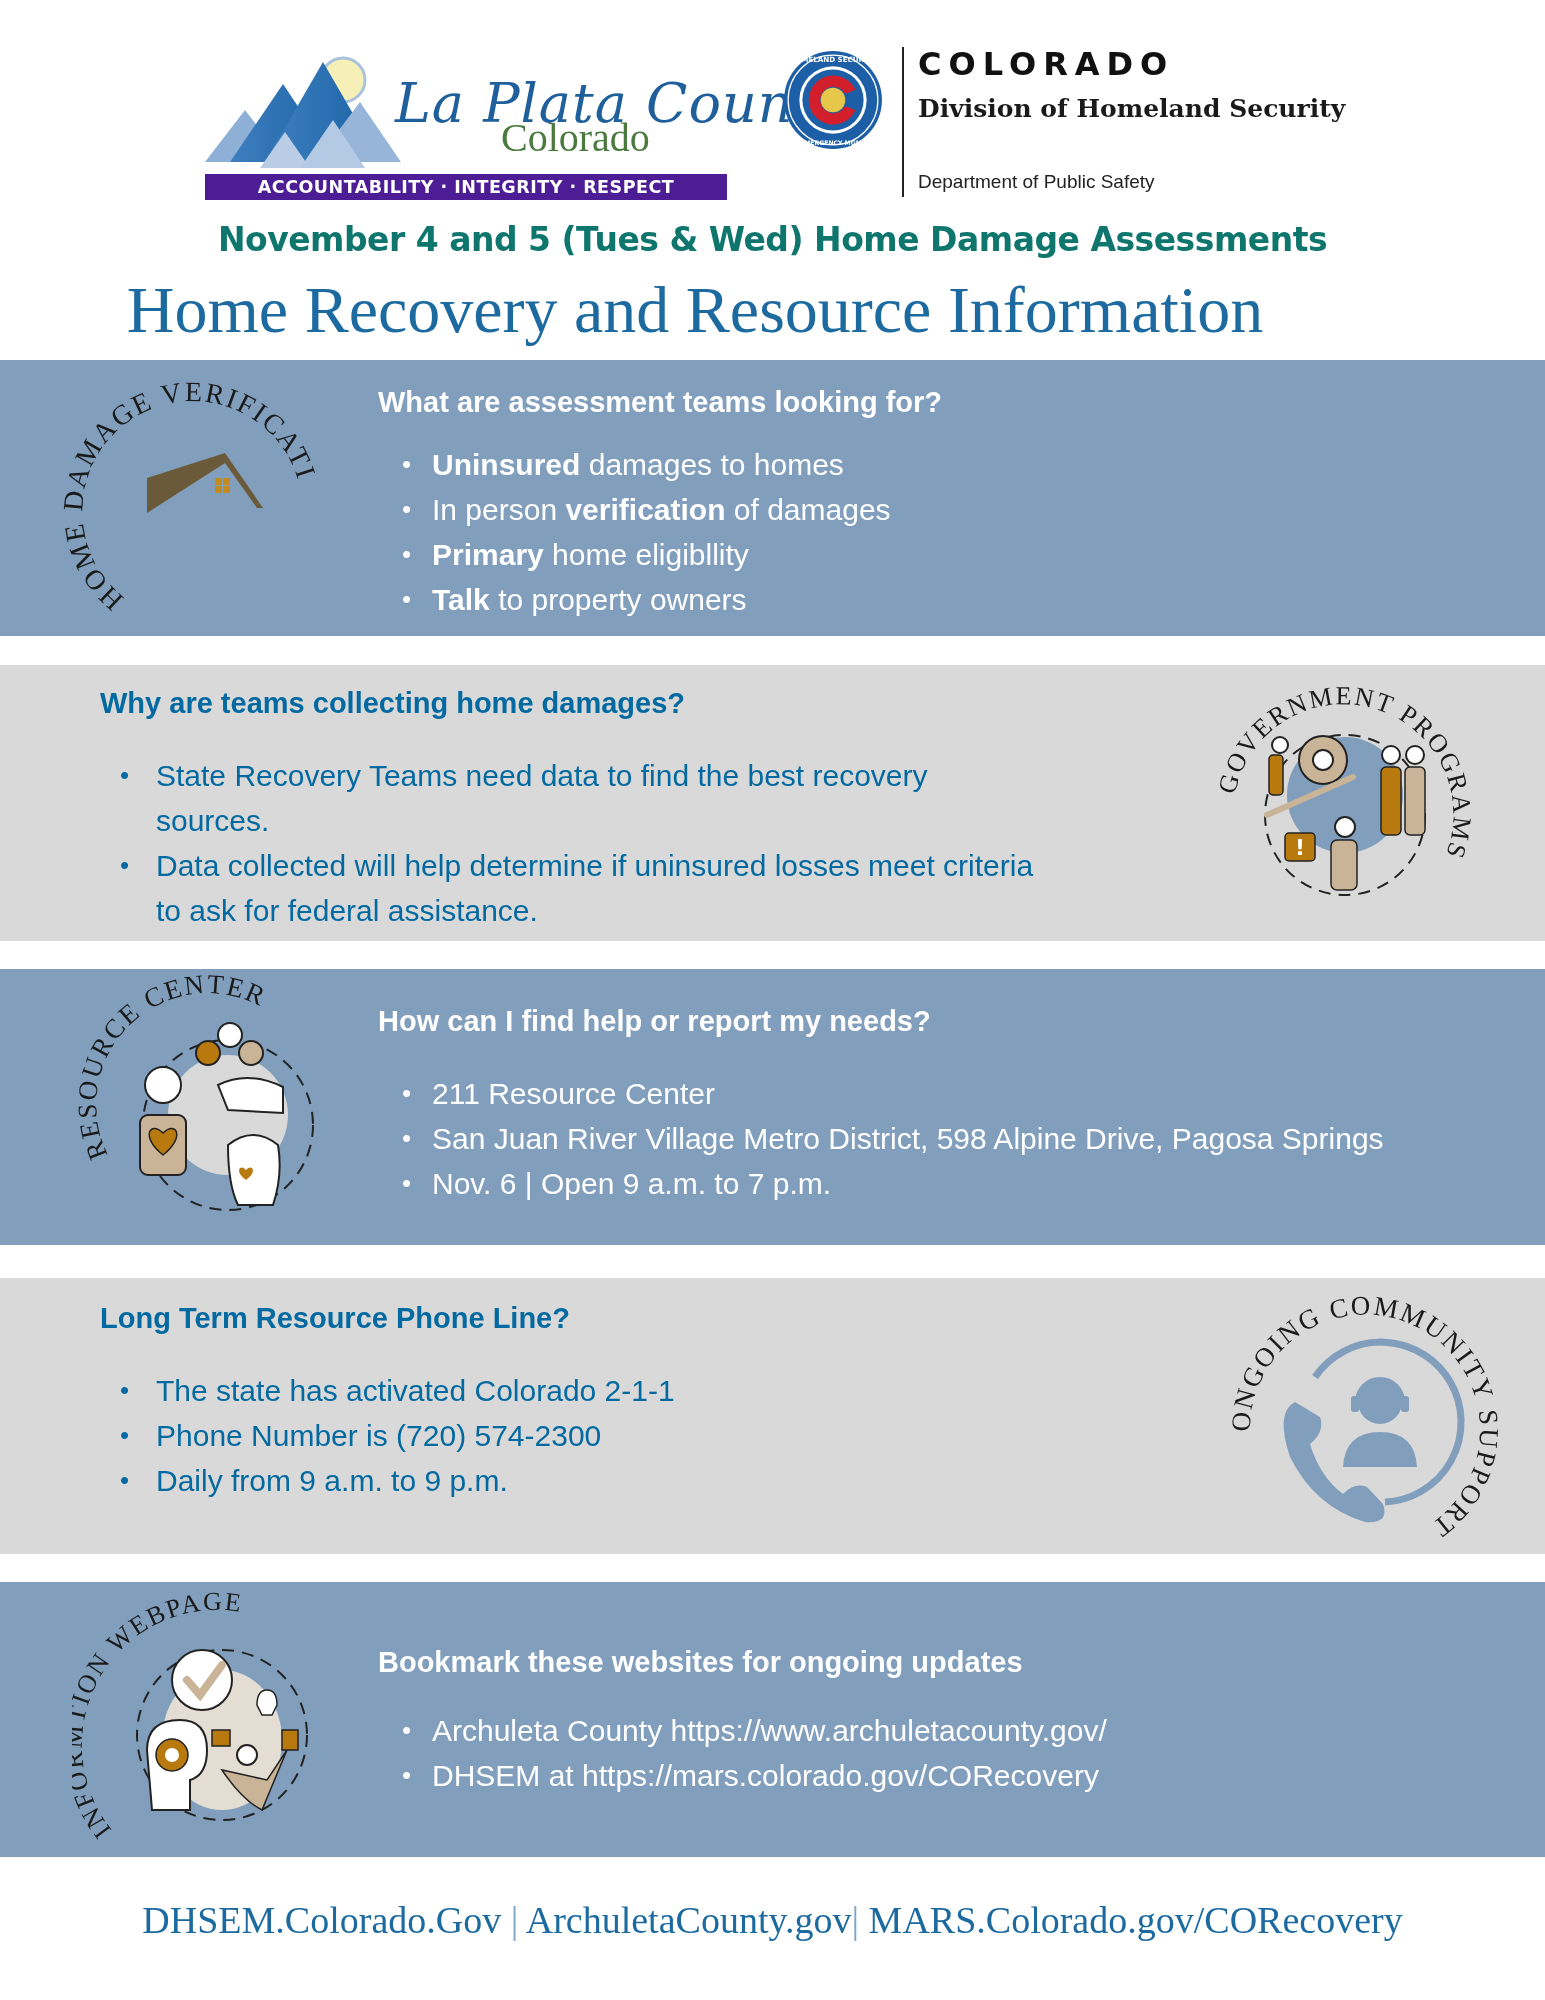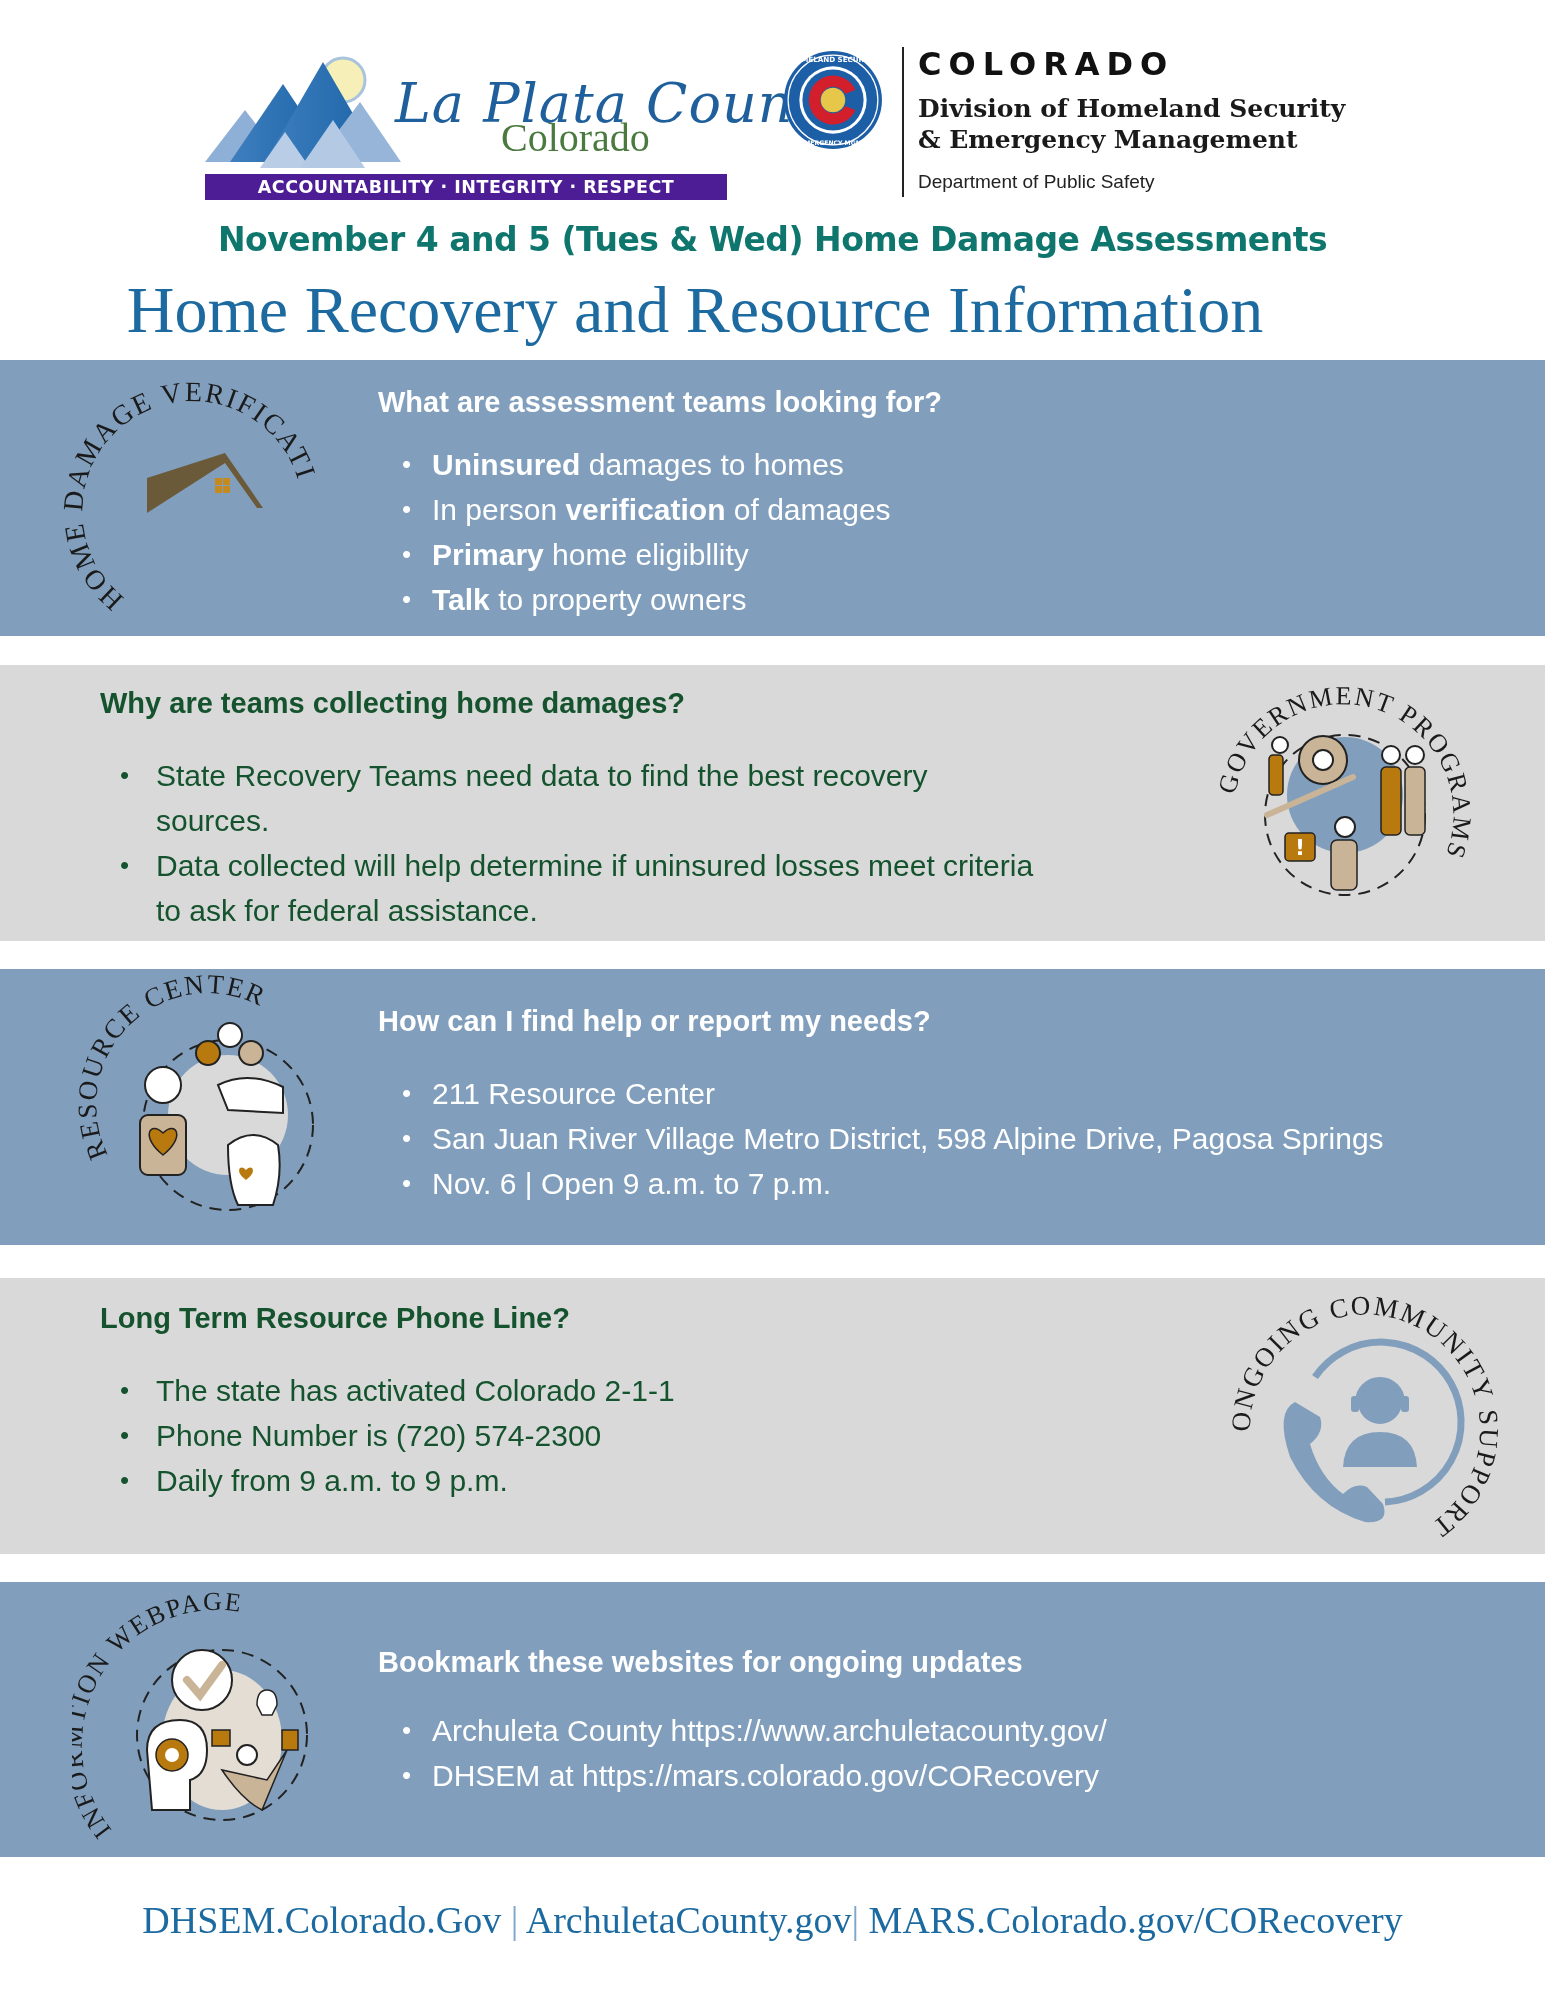--- a/index.html
+++ b/index.html
@@ -20,21 +20,21 @@
   .dhsem-div { position: absolute; left: 138px; top: 48px; font-family: "DejaVu Serif", serif; font-weight: bold; font-size: 25px; color: #1a1a1a; line-height: 31px; white-space: nowrap; }
   .dhsem-dps { position: absolute; left: 138px; top: 126px; font-family: "Liberation Sans", sans-serif; font-size: 19px; color: #222; white-space: nowrap; }
 
   
   .subtitle { position: absolute; left: 0; width: 1545px; top: 220px; text-align: center; font-family: "DejaVu Sans", sans-serif; font-weight: bold; font-size: 33px; color: #0f766e; letter-spacing: -0.5px; white-space: nowrap; }
   .main-title { position: absolute; left: 0; width: 1390px; top: 272px; text-align: center; font-family: "Liberation Serif", serif; font-size: 66px; color: #1c6aa0; white-space: nowrap; }
 
   
   .section { position: absolute; left: 0; width: 1545px; }
   .blue { background: #819fbc; color: #ffffff; }
-  .gray { background: #d9d9d9; color: #14532d; }
+  .gray { background: #d9d9d9; color: #0369a1; }
   .sec-icon { position: absolute; width: 280px; height: 280px; }
   .sec-q { position: absolute; font-weight: bold; font-size: 29px; white-space: nowrap; }
   .sec-list { position: absolute; list-style: none; }
   .sec-list li { position: relative; font-size: 30px; line-height: 45px; padding-left: 34px; white-space: nowrap; }
   .sec-list li::before { content: "\2022"; position: absolute; left: 4px; top: 0; font-size: 26px; }
   .gray .sec-list li { padding-left: 56px; }
   .gray .sec-list li::before { left: 20px; }
   .wrap li { white-space: normal; }
   .sec-list b { font-weight: bold; }
 
@@ -74,21 +74,20 @@
     <circle cx="50" cy="50" r="30" fill="#1d5fa6"></circle>
     <path d="M 72 40 A 24 24 0 1 0 72 60 L 62 56 A 13 13 0 1 1 62 44 Z" fill="#d21f2b"></path>
     <circle cx="50" cy="50" r="12" fill="#e6c74a"></circle>
     <text x="50" y="13" font-size="7" fill="#fff" text-anchor="middle" font-family="DejaVu Sans, sans-serif" font-weight="bold">HOMELAND SECURITY</text>
     <text x="50" y="94" font-size="6" fill="#fff" text-anchor="middle" font-family="DejaVu Sans, sans-serif" font-weight="bold">EMERGENCY MGMT</text>
   </svg>
   <div class="dhsem-divider"></div>
   <div class="dhsem-co">COLORADO</div>
   <div class="dhsem-div">
     <div>Division of Homeland Security</div>
-    <div>&amp; Emergency Management</div>
   </div>
   <div class="dhsem-dps">Department of Public Safety</div>
 </div>
 
 <div class="subtitle">November 4 and 5 (Tues &amp; Wed) Home Damage Assessments</div>
 <div class="main-title">Home Recovery and Resource Information</div>
 
 <div class="section blue" style="top:360px;height:276px;">
   <svg class="sec-icon" style="left:55px;top:-2px;" viewBox="0 0 280 280">
     <defs>

